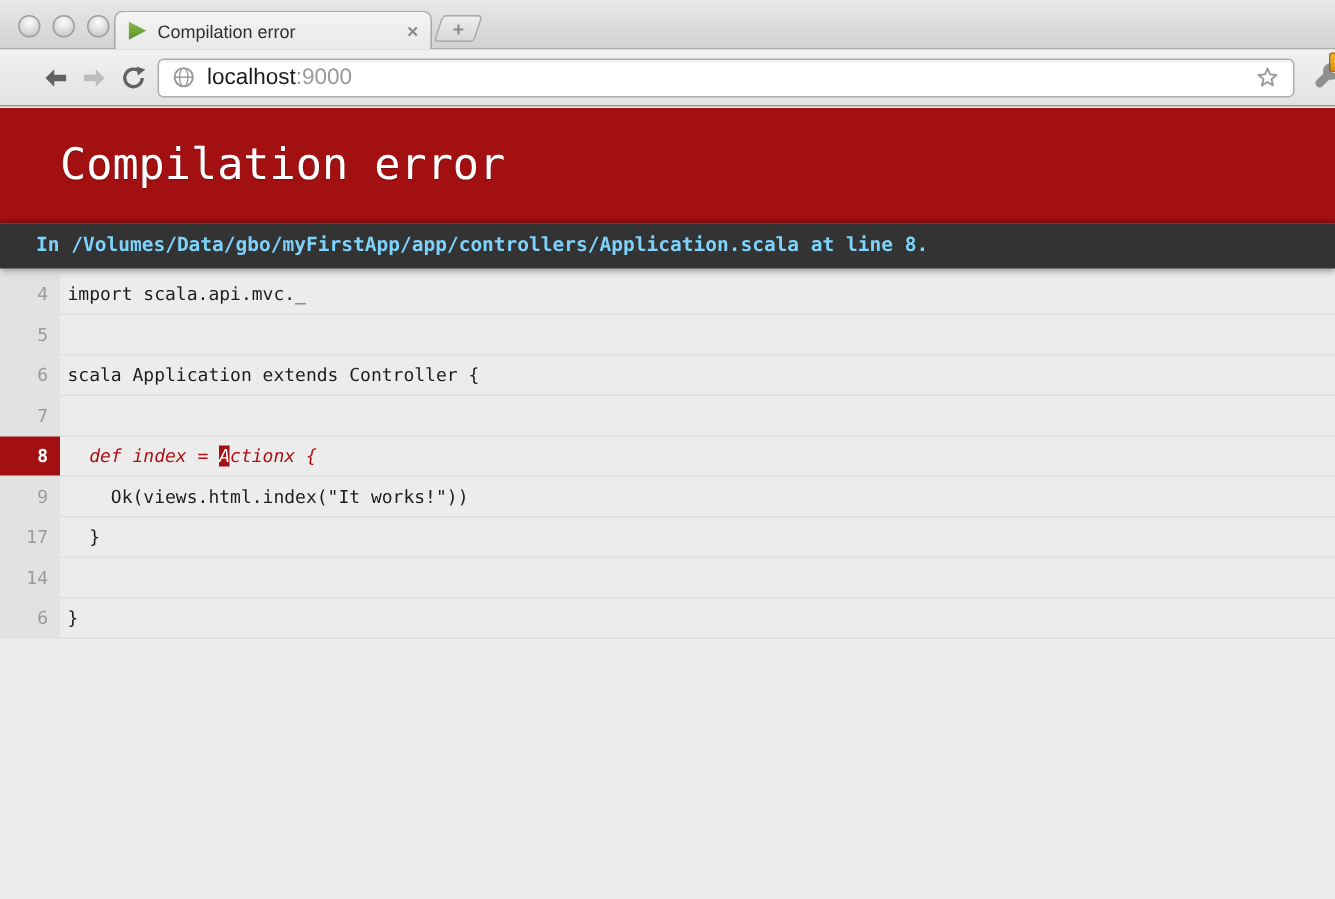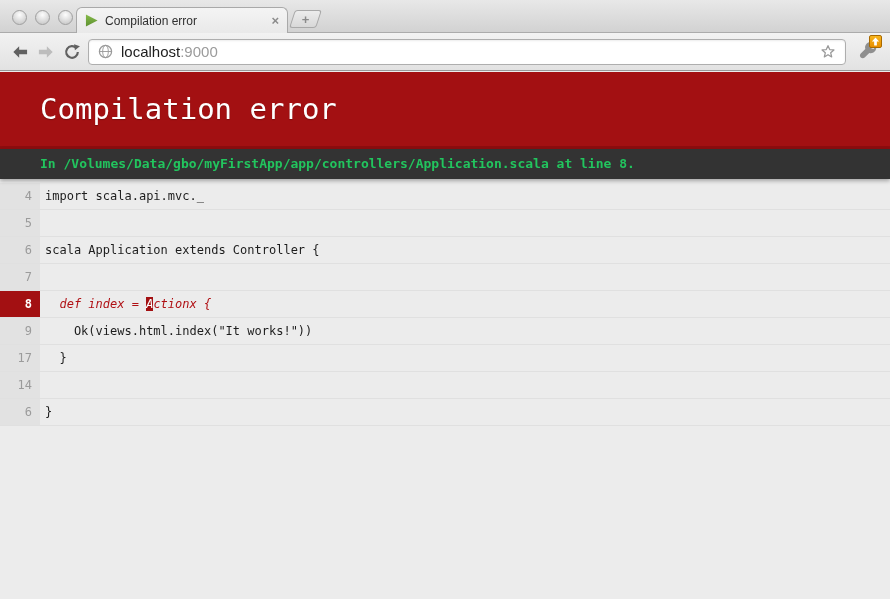--- a/index.html
+++ b/index.html
@@ -35,21 +35,21 @@
     transform:skewX(-18deg);
     display:flex; align-items:center; justify-content:center;
     color:#8b8b8b; font-size:13px; font-weight:bold;
   }
   .newtab-btn span { transform:skewX(18deg); }
 
   .toolbar {
     height:38px; position:relative;
     background:linear-gradient(#f2f2f2,#e2e2e2);
     border-bottom:1px solid #989898;
-    display:flex; align-items:center; padding:0 10px; gap:6px;
+    display:flex; align-items:center; padding:0 27px; gap:6px;
   }
   .nav-btn { width:26px; height:26px; display:flex; align-items:center; justify-content:center; }
   .omnibox {
     flex:0 0 auto; width:758px; height:26px; background:#fff;
     border:1px solid #aeaeae; border-radius:4px;
     display:flex; align-items:center; padding:0 8px; gap:7px;
     box-shadow:inset 0 1px 2px rgba(0,0,0,.08);
   }
   .omnibox .url { font-size:15px; white-space:nowrap; flex:1 1 auto; }
   .url .host { color:#1d1d1d; }
@@ -70,23 +70,23 @@
   .err-header h1 {
     color:#ffffff; font-size:29px; font-weight:normal; letter-spacing:0;
     font-family:"DejaVu Sans Mono", monospace; text-shadow:0 1px 1px rgba(0,0,0,.25);
   }
   .err-message {
     height:54px; background:#f19a9a; border-top:3px solid #f6b7b7;
     display:flex; align-items:center; padding:0 40px;
     color:#9c0d10; font-size:13px;
   }
   .err-location {
-    height:30px; background:#333333; color:#22c55e;
+    height:30px; background:#333333; color:#7dd3fc;
     font-size:13px; font-weight:bold; line-height:30px;
-    padding:0 40px; white-space:nowrap;
+    padding:0 24px; white-space:nowrap;
     position:relative; z-index:1;
     box-shadow:0 2px 4px rgba(0,0,0,.30);
   }
   .code { padding-top:4px; }
   .code-row { display:flex; height:27px; border-bottom:1px solid #e0e0e0; }
   .gutter {
     flex:0 0 40px; background:#e2e2e2; color:#9b9b9b;
     font-size:12px; line-height:26px; text-align:right; padding-right:8px;
   }
   .src { flex:1 1 auto; font-size:12px; line-height:26px; color:#1d1d1d; white-space:pre; padding-left:5px; }

